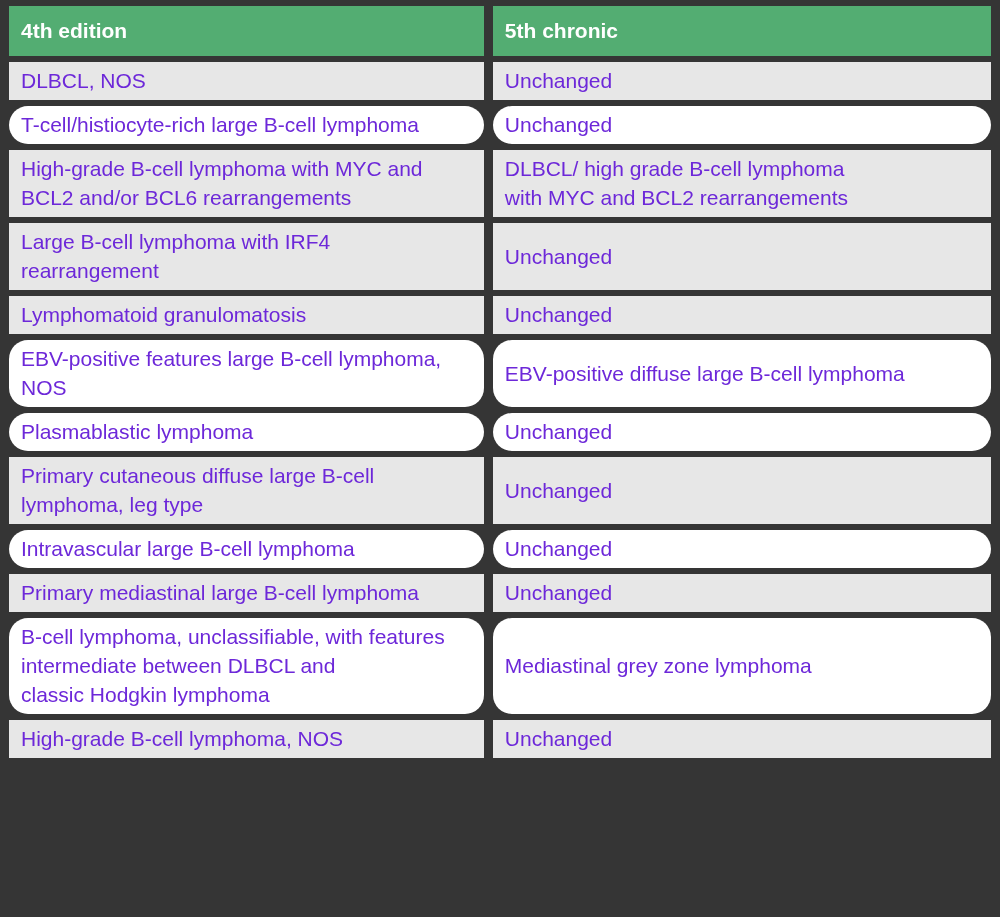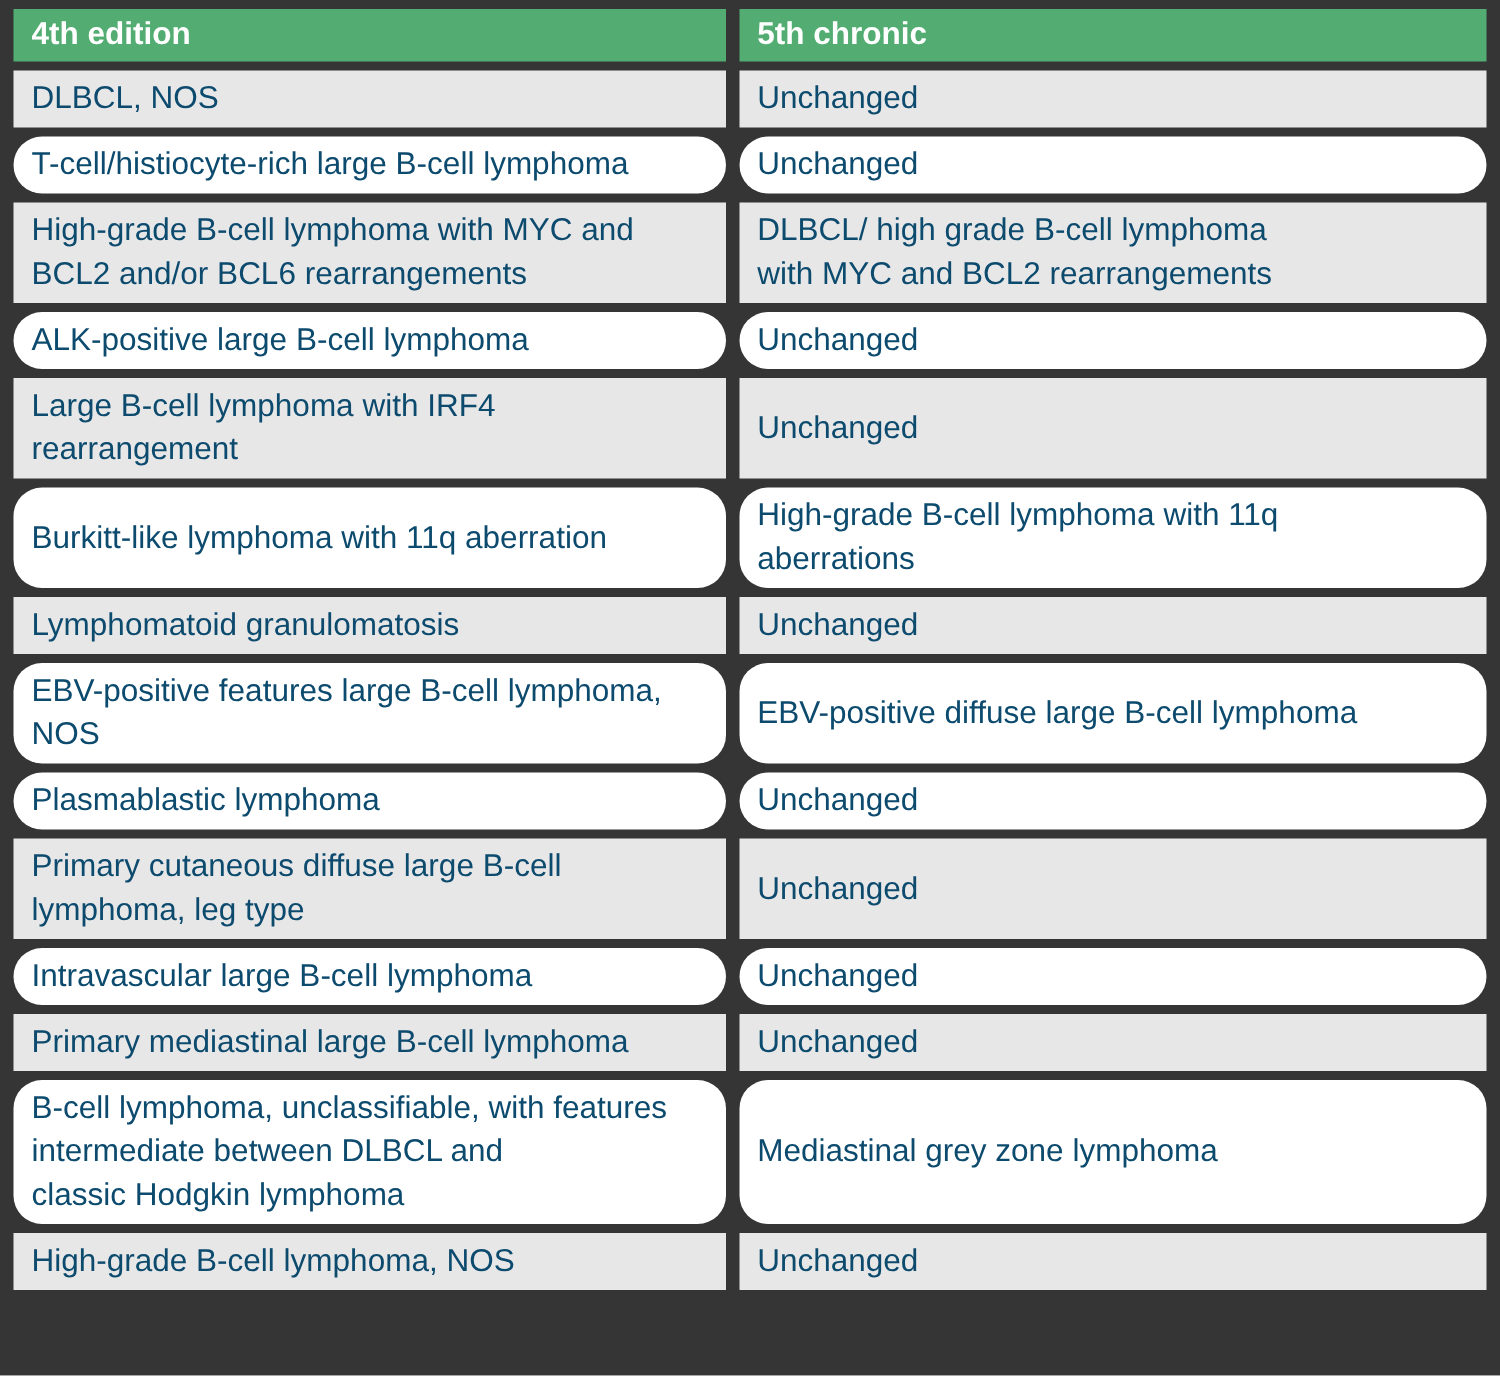--- a/index.html
+++ b/index.html
@@ -27,26 +27,26 @@
     vertical-align: middle;
     text-align: left;
     box-sizing: border-box;
   }
   table.edition-table th {
     background: #53ad72;
     color: #ffffff;
     font-size: 21px;
     font-weight: 700;
     padding: 5px 12px 6px 12px;
-    height: 35px;
+    height: 50px;
   }
   table.edition-table td {
     font-size: 21px;
     font-weight: 400;
-    color: #0c4a6e;
+    color: #6d28d9;
     line-height: 29px;
     padding: 4px 12px 5px 12px;
     height: 38px;
     white-space: pre-line;
   }
   tr.shade td { background: #e7e7e7; }
   tr.plain td { background: #ffffff; border-radius: 19px; }
   col.c1 { width: 48.8%; }
   col.c2 { width: 51.2%; }
 </style>
@@ -73,33 +73,24 @@
         <tr class="plain">
           <td>T-cell/histiocyte-rich large B-cell lymphoma</td>
           <td>Unchanged</td>
         </tr>
         <tr class="shade">
           <td>High-grade B-cell lymphoma with MYC and
 BCL2 and/or BCL6 rearrangements</td>
           <td>DLBCL/ high grade B-cell lymphoma
 with MYC and BCL2 rearrangements</td>
         </tr>
-        <tr class="plain">
-          <td>ALK-positive large B-cell lymphoma</td>
-          <td>Unchanged</td>
-        </tr>
         <tr class="shade">
           <td>Large B-cell lymphoma with IRF4
 rearrangement</td>
           <td>Unchanged</td>
-        </tr>
-        <tr class="plain">
-          <td>Burkitt-like lymphoma with 11q aberration</td>
-          <td>High-grade B-cell lymphoma with 11q
-aberrations</td>
         </tr>
         <tr class="shade">
           <td>Lymphomatoid granulomatosis</td>
           <td>Unchanged</td>
         </tr>
         <tr class="plain">
           <td>EBV-positive features large B-cell lymphoma,
 NOS</td>
           <td>EBV-positive diffuse large B-cell lymphoma</td>
         </tr>

